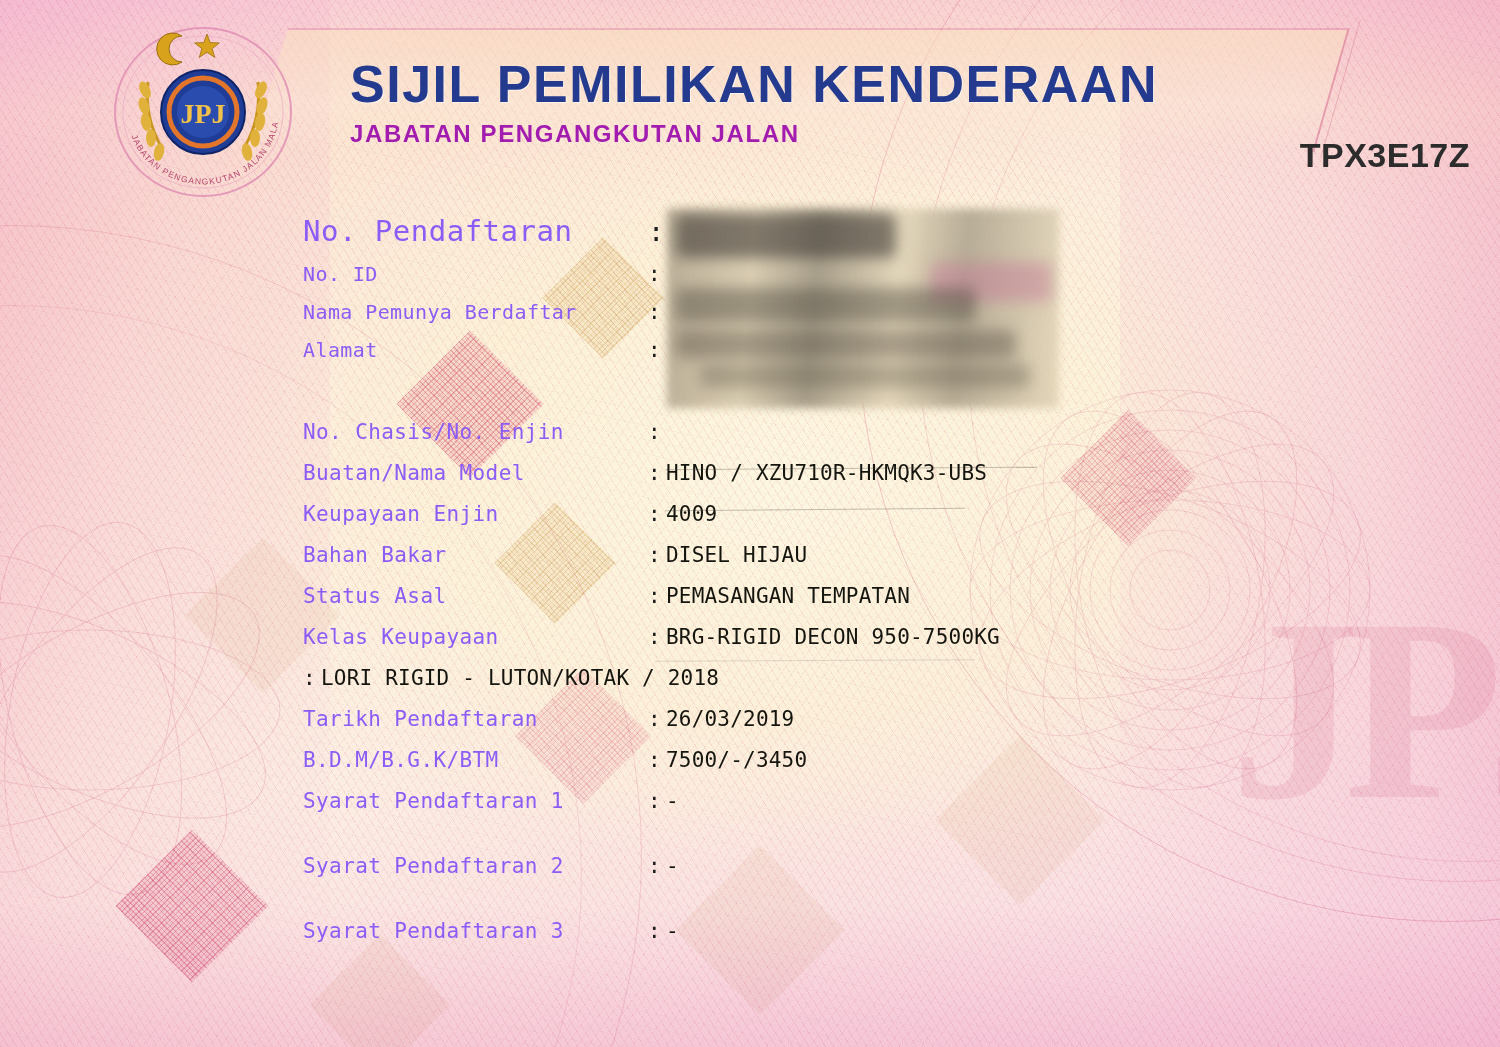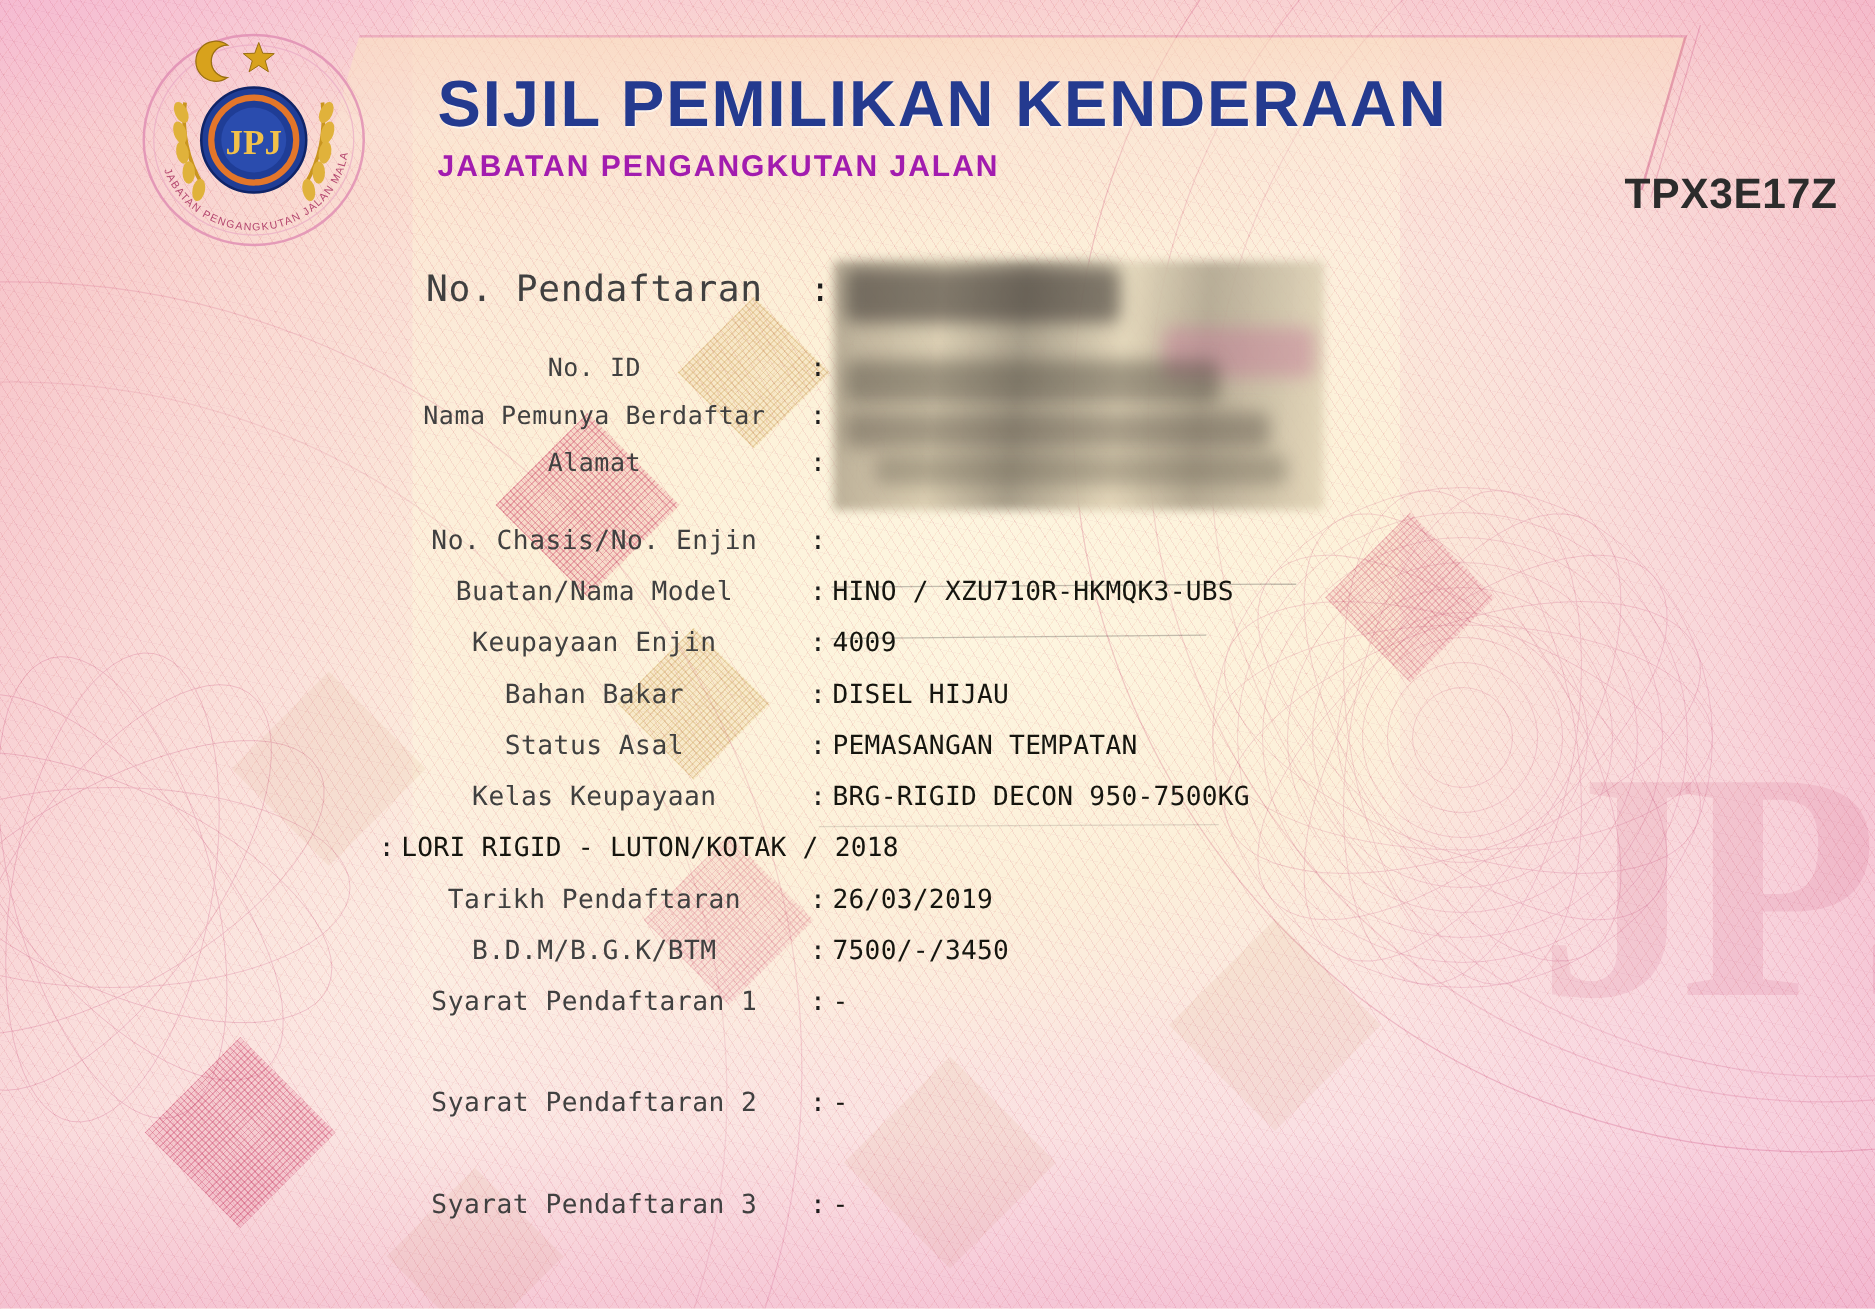--- a/index.html
+++ b/index.html
@@ -197,23 +197,22 @@
     position: relative;
     height: 41px;
     display: flex;
     align-items: baseline;
   }
   .label {
     width: 345px;
     font-family: "DejaVu Sans Mono", monospace;
     font-size: 21px;
     letter-spacing: 0.4px;
-    color: #404040;
+    color: #8b5cf6;
     white-space: nowrap;
-    text-align: center;
   }
   .colon {
     width: 18px;
     font-family: "DejaVu Sans Mono", monospace;
     font-size: 21px;
     color: #1d1d1d;
   }
   .value {
     font-family: "DejaVu Sans Mono", monospace;
     font-size: 21px;
@@ -224,23 +223,23 @@
 
   .row.big .label {
     font-size: 29px;
     letter-spacing: 0.5px;
     font-weight: 400;
   }
   .row.big { height: 48px; }
   .row.big .colon { font-size: 27px; }
 
   .row.small { height: 38px; }
-  .row.small .label { font-size: 20px; margin-top: 20px; }
-
-  .row.gap-top { margin-top: 40px; }
+  .row.small .label { font-size: 20px; }
+
+  .row.gap-top { margin-top: 24px; }
   .row.gap-lg { margin-top: 44px; }
 
   
   .redacted {
     position: absolute;
     left: 667px;
     top: 209px;
     width: 392px;
     height: 199px;
     background:

